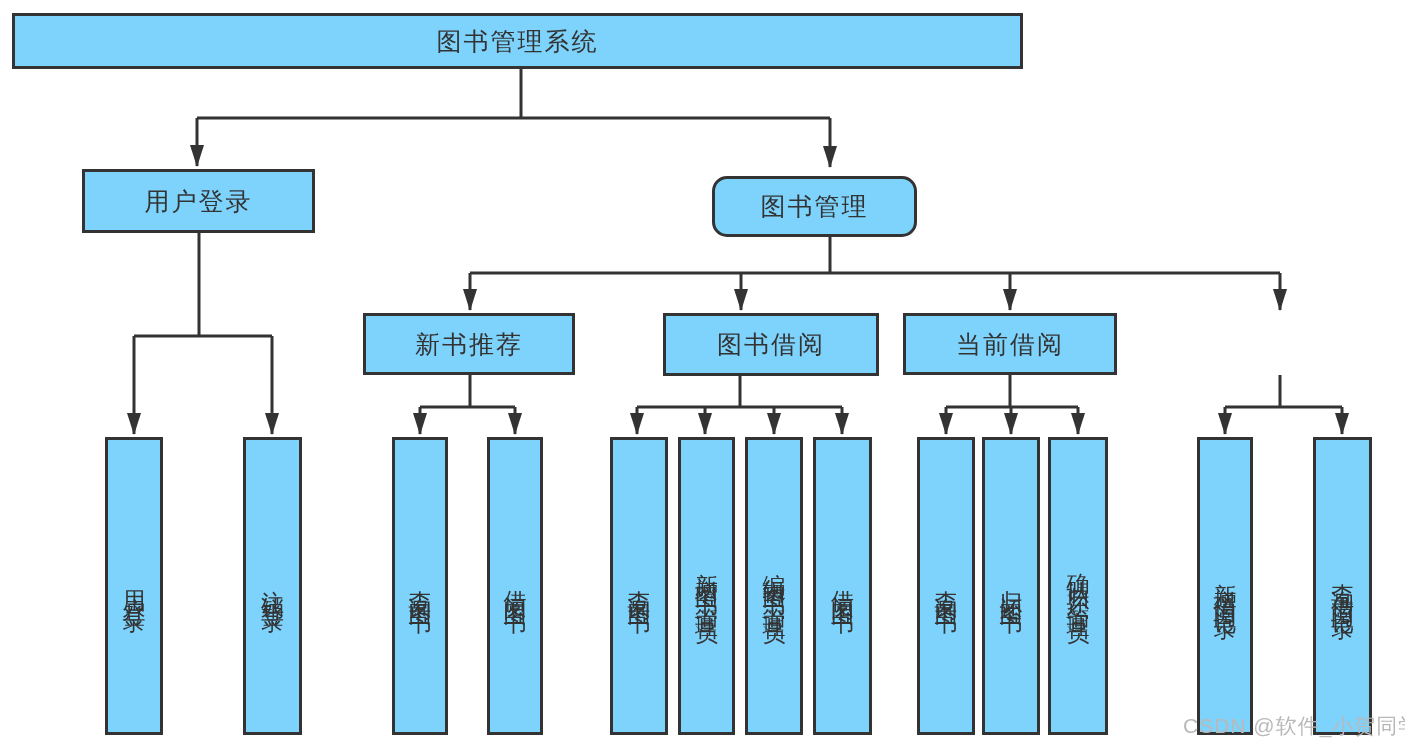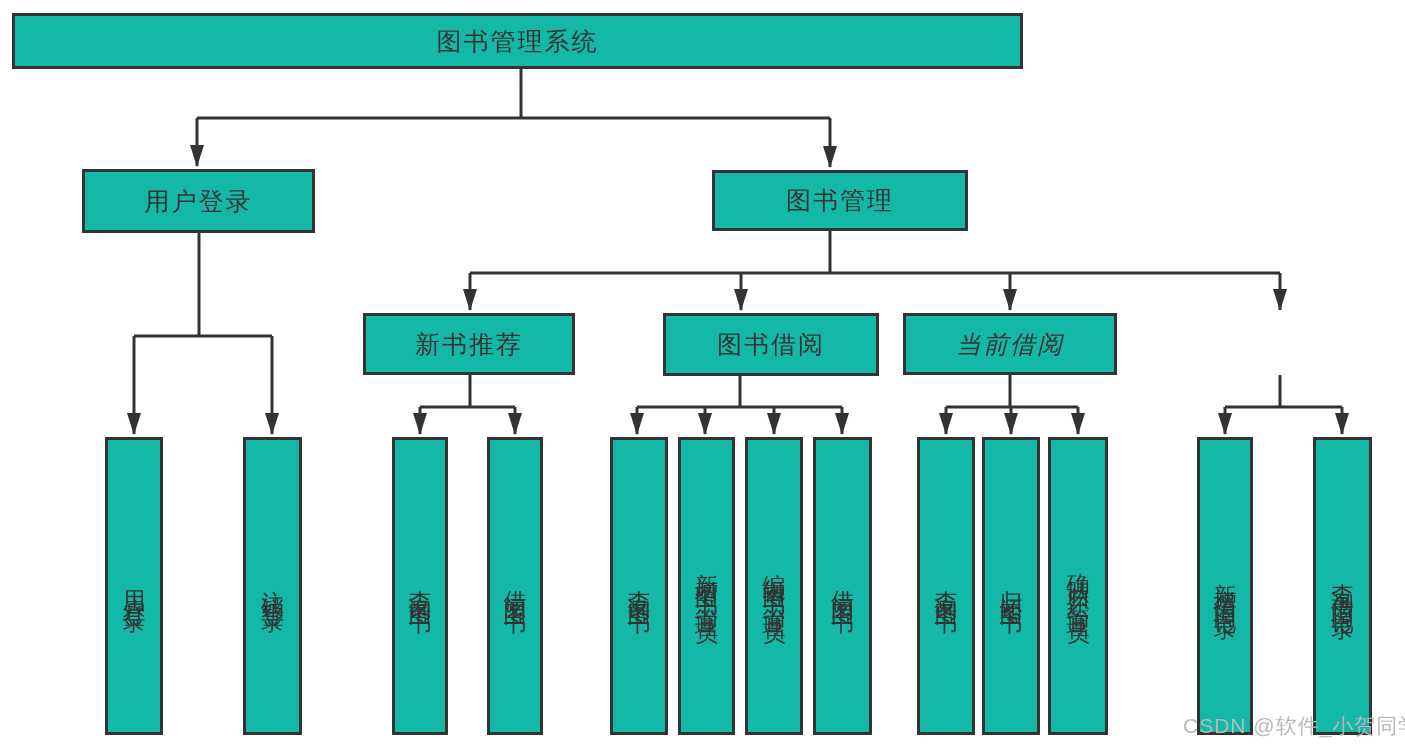--- a/index.html
+++ b/index.html
@@ -22,21 +22,21 @@
   }
   .wire {
     stroke: #333333;
     stroke-width: 3;
     fill: none;
   }
   .box {
     position: absolute;
     box-sizing: border-box;
     border: 3px solid #333333;
-    background: #14b8a6;
+    background: #7dd3fc;
     display: flex;
     align-items: center;
     justify-content: center;
     color: #333333;
   }
   .h-label {
     font-size: 25px;
     letter-spacing: 2px;
     color: #333333;
     white-space: nowrap;
@@ -107,31 +107,31 @@
     <line class="wire" x1="1342" y1="407" x2="1342" y2="434" marker-end="url(#arrow)"></line>
   </svg>
 
   <div class="box" style="left:12px;top:13px;width:1011px;height:56px;">
     <span class="h-label">图书管理系统</span>
   </div>
 
   <div class="box" style="left:82px;top:169px;width:233px;height:64px;">
     <span class="h-label">用户登录</span>
   </div>
-  <div class="box" style="left:712px;top:170px;width:256px;height:61px;">
+  <div class="box" style="left:712px;top:176px;width:205px;height:61px;border-radius:15px;">
     <span class="h-label">图书管理</span>
   </div>
 
   <div class="box" style="left:363px;top:313px;width:212px;height:62px;justify-content:center;">
     <span class="h-label">新书推荐</span>
   </div>
   <div class="box" style="left:632px;top:313px;width:216px;height:63px;margin-left:31px;">
     <span class="h-label">图书借阅</span>
   </div>
-  <div class="box" style="left:903px;top:313px;width:214px;height:62px;font-style:italic;">
+  <div class="box" style="left:903px;top:313px;width:214px;height:62px;">
     <span class="h-label">当前借阅</span>
   </div>
 
   <div class="box" style="left:105px;top:437px;width:58px;height:298px;">
     <span class="v-label">用户登录</span>
   </div>
   <div class="box" style="left:243px;top:437px;width:59px;height:298px;">
     <span class="v-label">注销登录</span>
   </div>
 

